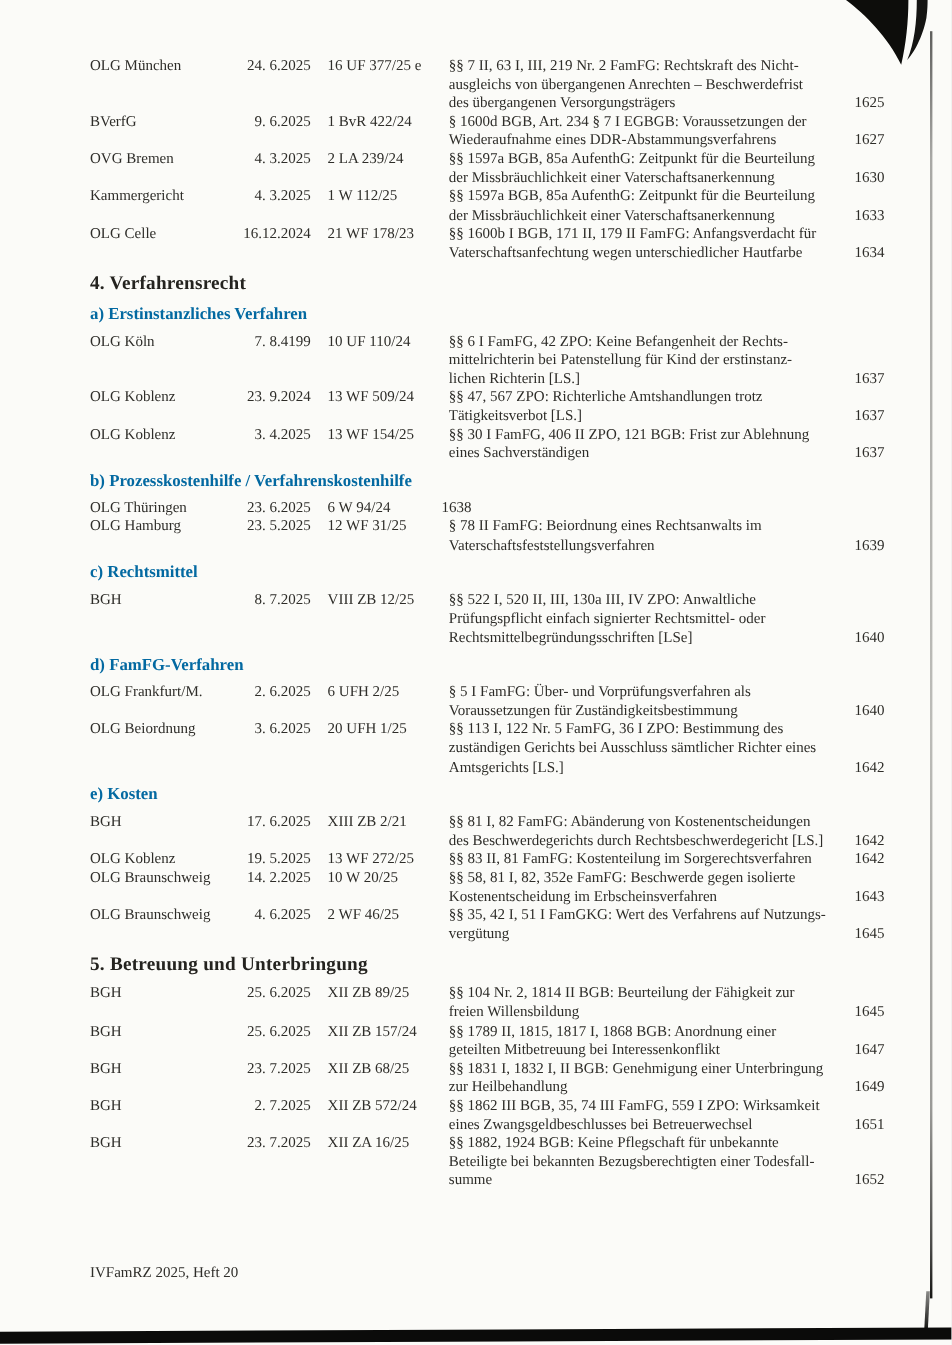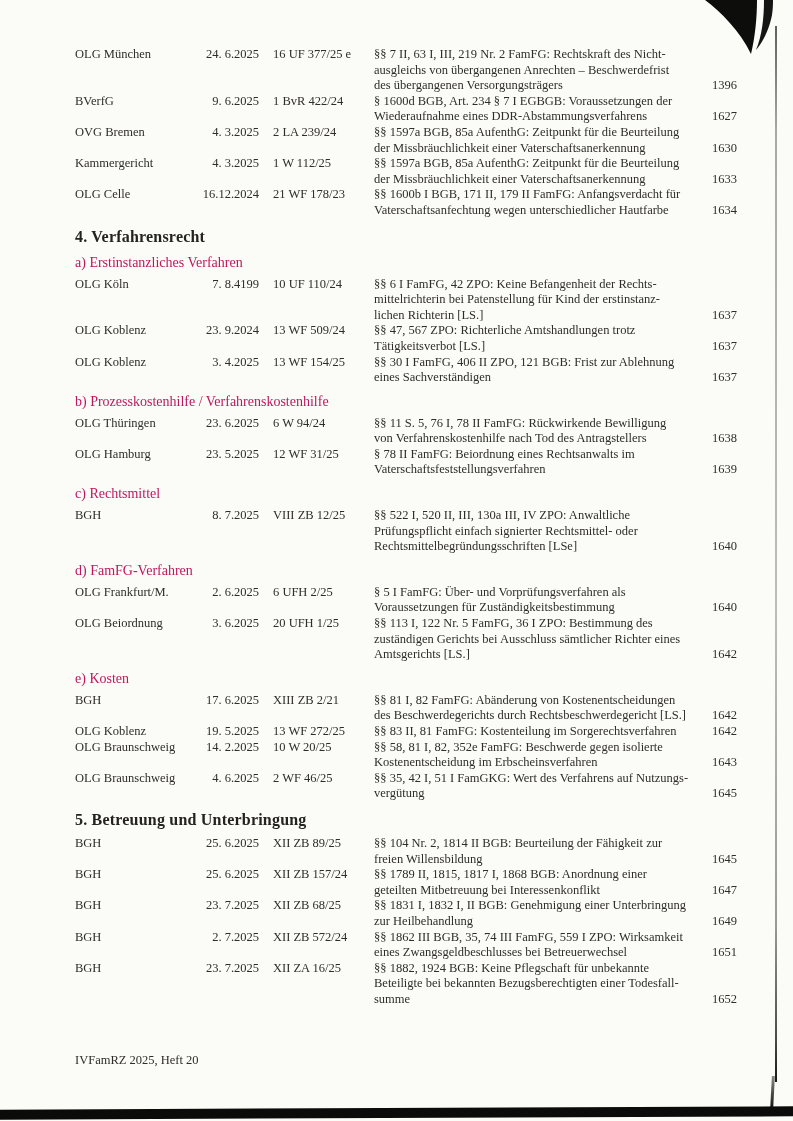--- a/index.html
+++ b/index.html
@@ -30,21 +30,21 @@
   .c-page  { flex:none; width:33px; text-align:right; align-self:flex-end; }
   h2.sec {
     font-size:16px; line-height:20px;
     margin:8px 0 6px;
     font-weight:bold; color:#24231f;
     letter-spacing:0.2px;
   }
   h3.sub {
     font-size:14px; line-height:18px;
     margin:7px 0 5px;
-    font-weight:normal; color:#be185d;
+    font-weight:bold; color:#0369a1;
   }
   .footer {
     position:absolute;
     left:75px; right:56px; top:1053px;
     display:flex; justify-content:flex-start;
     font-size:12.5px; line-height:15px;
   }
   
   .corner-curl {
     position:absolute; top:0; right:0;
@@ -79,21 +79,21 @@
 <div class="page">
 
   <div class="content">
       <div class="entry">
     <span class="c-court">OLG München</span>
     <span class="c-date">24. 6.2025</span>
     <span class="c-case">16 UF 377/25 e</span>
     <span class="c-desc">§§ 7 II, 63 I, III, 219 Nr. 2 FamFG: Rechtskraft des Nicht-
 ausgleichs von übergangenen Anrechten – Beschwerdefrist
 des übergangenen Versorgungsträgers</span>
-    <span class="c-page">1396</span>
+    <span class="c-page">1625</span>
   </div>
       <div class="entry">
     <span class="c-court">BVerfG</span>
     <span class="c-date">9. 6.2025</span>
     <span class="c-case">1 BvR 422/24</span>
     <span class="c-desc">§ 1600d BGB, Art. 234 § 7 I EGBGB: Voraussetzungen der
 Wiederaufnahme eines DDR-Abstammungsverfahrens</span>
     <span class="c-page">1627</span>
   </div>
       <div class="entry">
@@ -145,22 +145,20 @@
     <span class="c-case">13 WF 154/25</span>
     <span class="c-desc">§§ 30 I FamFG, 406 II ZPO, 121 BGB: Frist zur Ablehnung
 eines Sachverständigen</span>
     <span class="c-page">1637</span>
   </div>
       <h3 class="sub">b) Prozesskostenhilfe / Verfahrenskostenhilfe</h3>
       <div class="entry">
     <span class="c-court">OLG Thüringen</span>
     <span class="c-date">23. 6.2025</span>
     <span class="c-case">6 W 94/24</span>
-    <span class="c-desc">§§ 11 S. 5, 76 I, 78 II FamFG: Rückwirkende Bewilligung
-von Verfahrenskostenhilfe nach Tod des Antragstellers</span>
     <span class="c-page">1638</span>
   </div>
       <div class="entry">
     <span class="c-court">OLG Hamburg</span>
     <span class="c-date">23. 5.2025</span>
     <span class="c-case">12 WF 31/25</span>
     <span class="c-desc">§ 78 II FamFG: Beiordnung eines Rechtsanwalts im
 Vaterschaftsfeststellungsverfahren</span>
     <span class="c-page">1639</span>
   </div>

